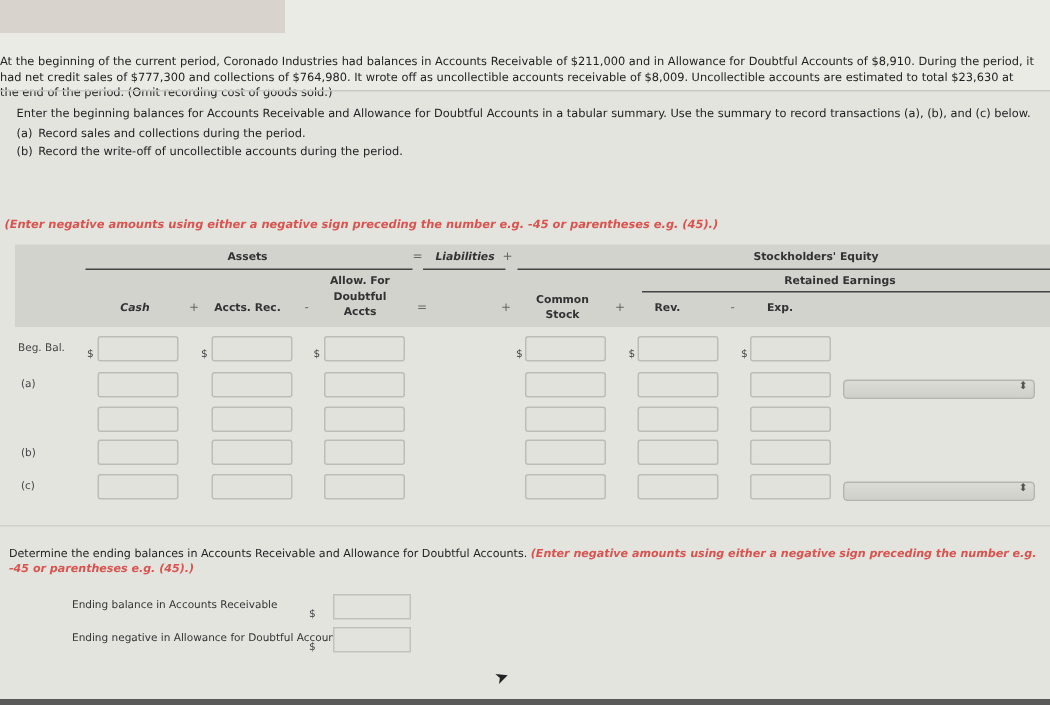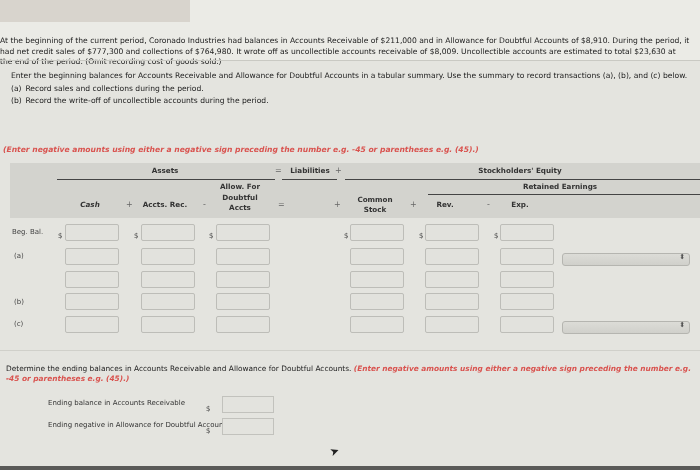--- a/index.html
+++ b/index.html
@@ -62,24 +62,24 @@
   <div>Enter the beginning balances for Accounts Receivable and Allowance for Doubtful Accounts in a tabular summary. Use the summary to record transactions (a), (b), and (c) below.</div>
   <div class="item"><span class="lbl">(a)</span> <span>Record sales and collections during the period.</span></div>
   <div class="item"><span class="lbl">(b)</span> <span>Record the write-off of uncollectible accounts during the period.</span></div>
 </div>
 <div class="warn warn1">(Enter negative amounts using either a negative sign preceding the number e.g. -45 or parentheses e.g. (45).)</div>
 
 <div class="hdr">
   <div class="t" style="left:120px;top:3px;width:70px;">Assets</div>
   <div class="line" style="left:47px;top:16px;width:218px;"></div>
   <div class="op" style="left:265px;top:3px;">=</div>
-  <div class="t" style="left:275px;top:3px;width:50px;">Liabilities</div>
+  <div class="t" style="left:275px;top:3px;width:50px;font-style:italic;">Liabilities</div>
   <div class="op" style="left:325px;top:3px;">+</div>
   <div class="line" style="left:272px;top:16px;width:55px;"></div>
-  <div class="t" style="left:455px;top:3px;width:110px;">Stockholders' Equity</div>
+  <div class="t" style="left:479px;top:3px;width:110px;">Stockholders' Equity</div>
   <div class="line" style="left:335px;top:16px;width:355px;"></div>
   <div class="t" style="left:505px;top:19px;width:90px;">Retained Earnings</div>
   <div class="line" style="left:418px;top:31px;width:272px;"></div>
 
   <div class="t" style="left:200px;top:19px;width:60px;">Allow. For</div>
   <div class="t" style="left:200px;top:30px;width:60px;">Doubtful</div>
   <div class="t" style="left:200px;top:40px;width:60px;">Accts</div>
 
   <div class="t" style="left:60px;top:37px;width:40px;font-style:italic;">Cash</div>
   <div class="op" style="left:116px;top:37px;">+</div>

